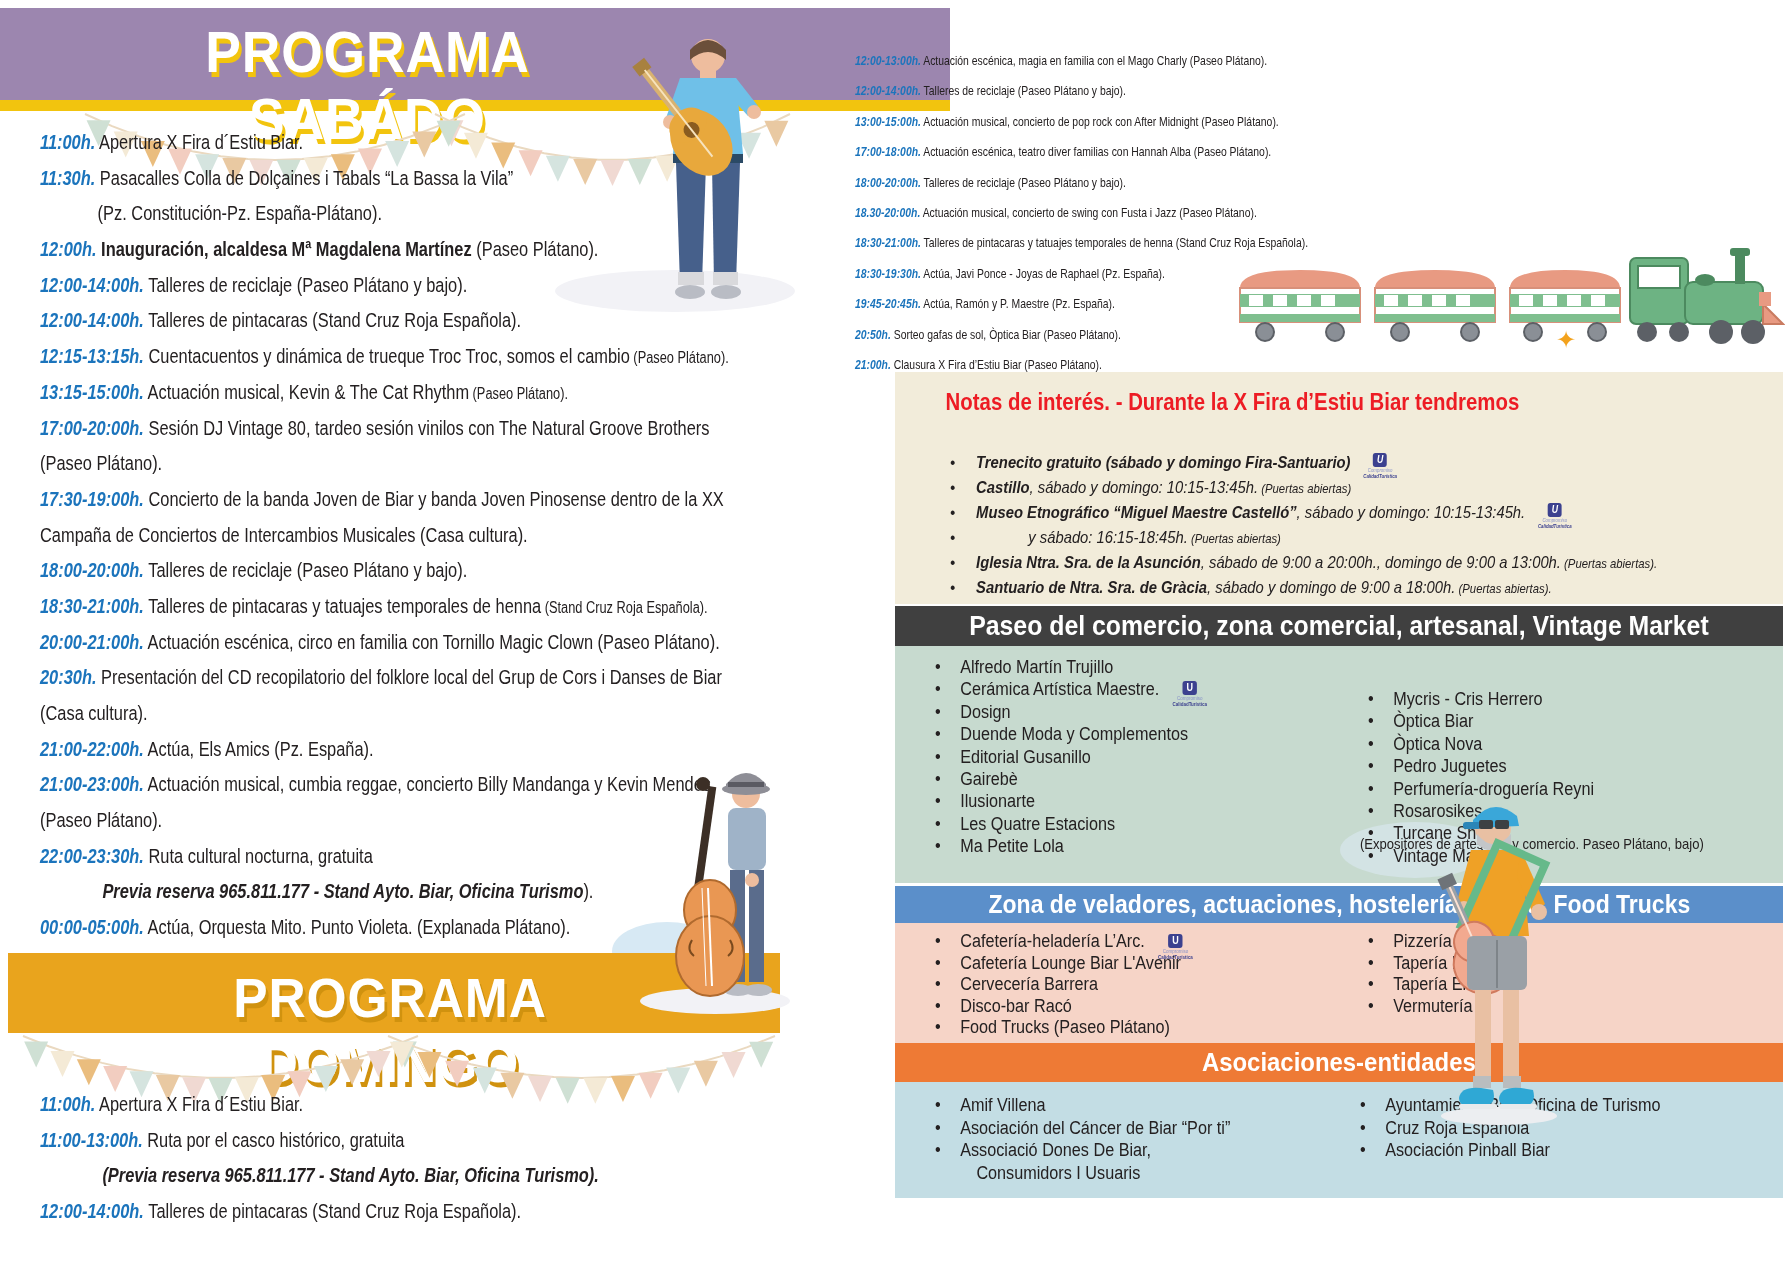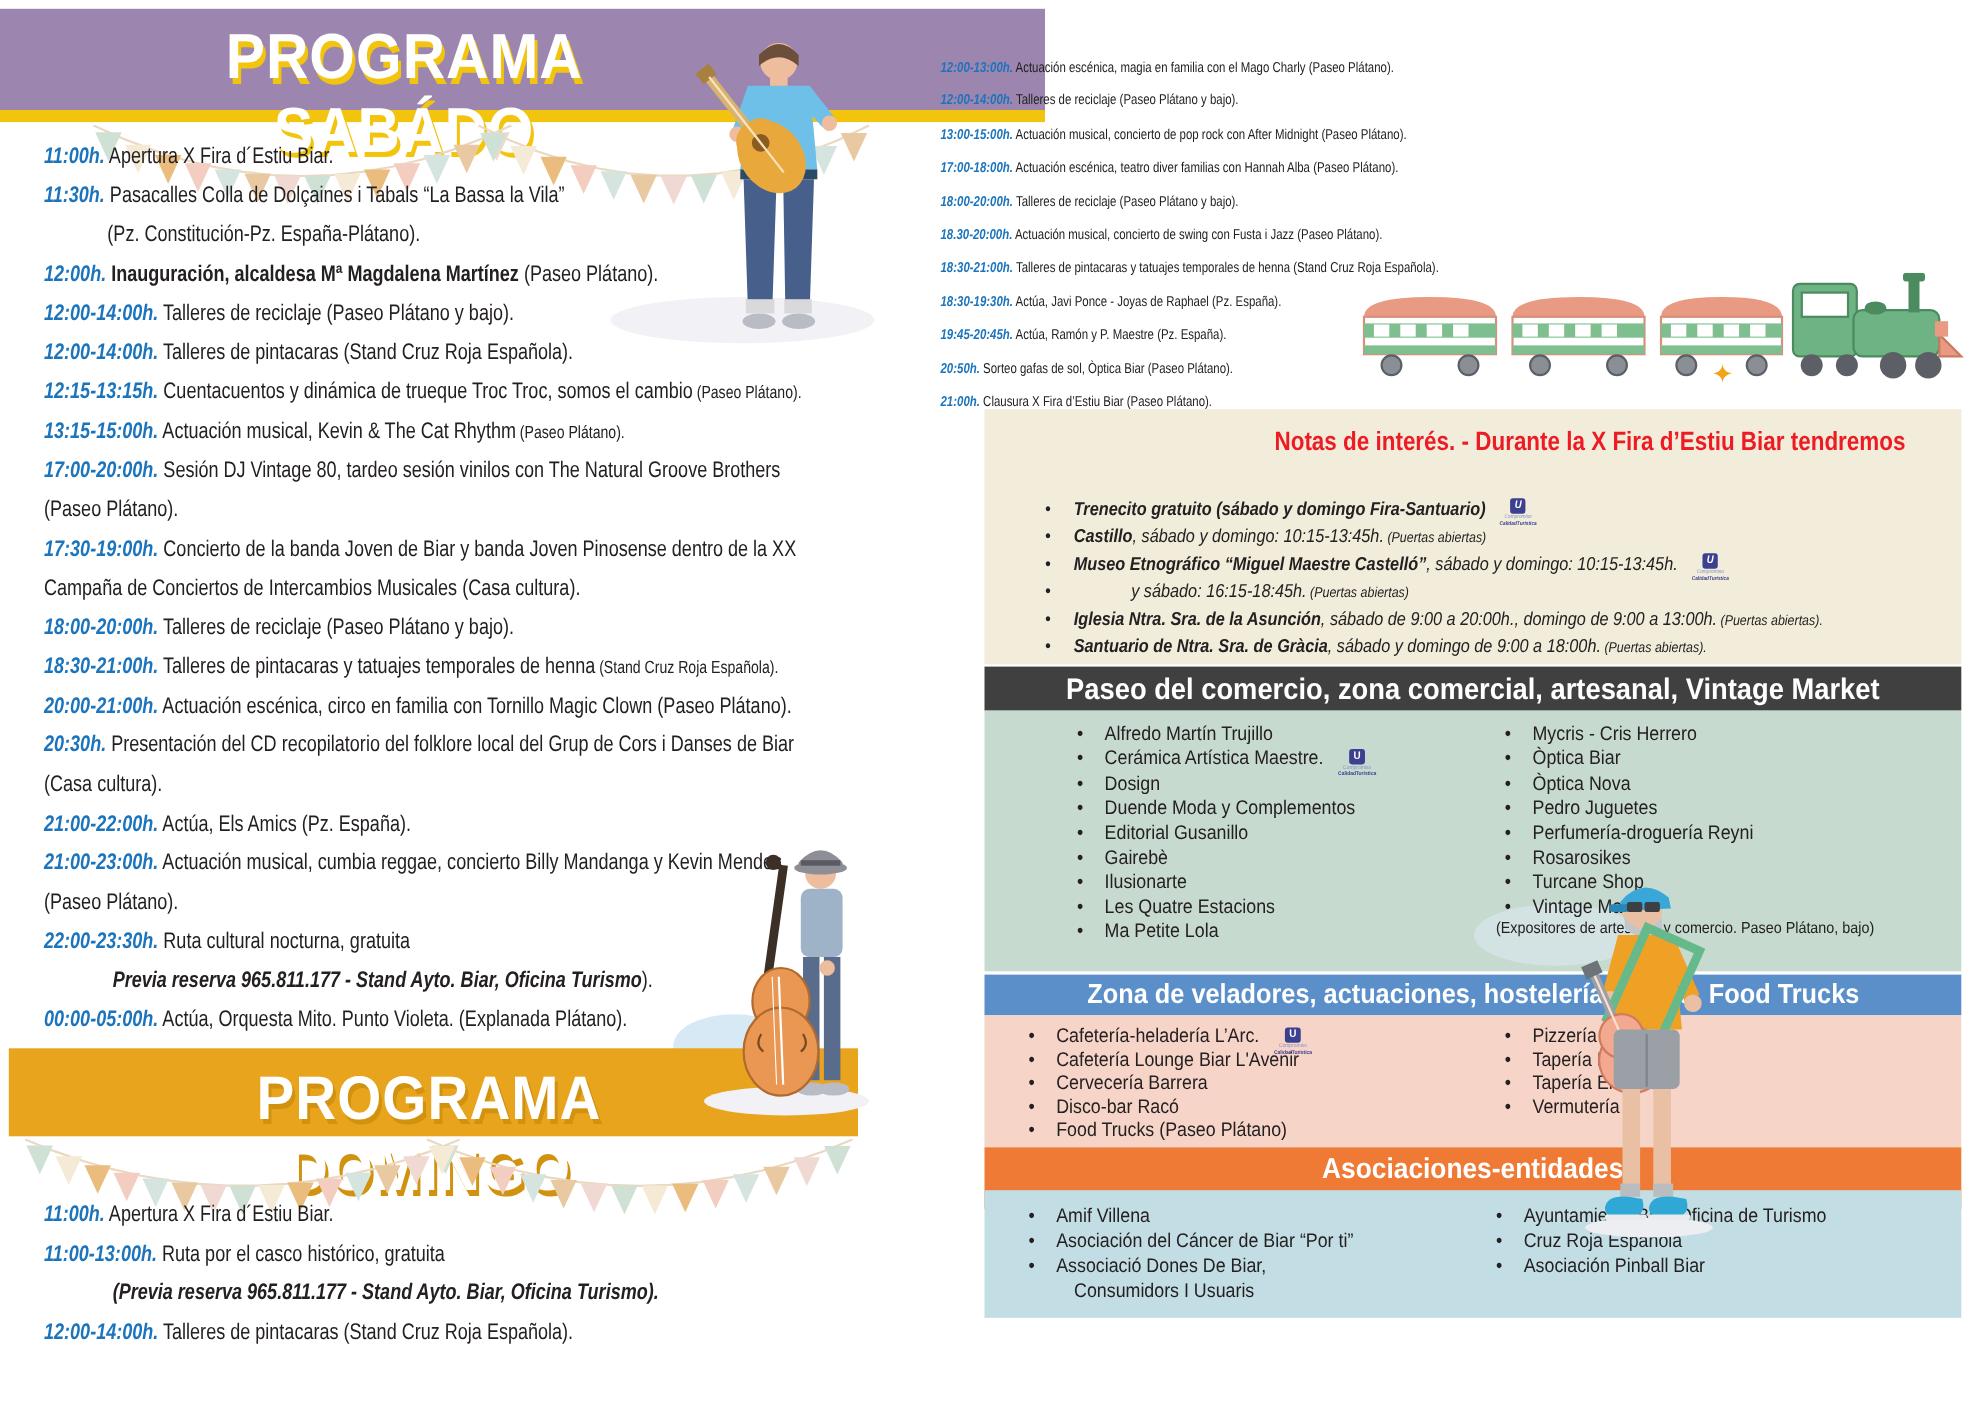--- a/index.html
+++ b/index.html
@@ -34,35 +34,35 @@
   .box{position:absolute;left:895px;width:888px;}
   #notes-box{top:372px;height:232px;background:#f2ecda;}
   #com-box{top:646px;height:237px;background:#c7dacf;}
   #vel-box{top:923px;height:120px;background:#f6d4c7;}
   #aso-box{top:1082px;height:116px;background:#c3dde4;}
   .band{position:absolute;left:895px;width:888px;text-align:center;color:#fff;font-weight:bold;}
   #com-band{top:606px;height:40px;line-height:40px;font-size:27px;background:#404040;}
   #vel-band{top:886px;height:37px;line-height:37px;font-size:25px;background:#5b8fca;}
   #aso-band{top:1043px;height:56px;line-height:39px;font-size:26px;background:#ee7a35;}
 
-  #notes-title{position:absolute;left:895px;top:388px;width:888px;text-align:right;
+  #notes-title{position:absolute;left:895px;top:388px;width:888px;text-align:left;
                font-size:24px;font-weight:bold;color:#ed1c24;}
   #notes-title .sqz{transform:scaleX(.85);}
   #sparkle{position:absolute;left:1556px;top:326px;font-size:24px;color:#f3a21c;}
 
   #notes-rows{position:absolute;left:950px;top:450px;font-style:italic;}
   .nrow{height:25px;line-height:25px;font-size:17px;white-space:nowrap;
         transform:scaleX(.87);transform-origin:0 0;}
   .ndot{display:inline-block;width:30px;}
   .nb{font-weight:bold;}
   .ns{font-size:13px;}
 
   .col{position:absolute;}
-  #com-left{left:935px;top:656px;margin-left:44px;}
-  #com-right{left:1368px;top:656px;}
+  #com-left{left:935px;top:656px;}
+  #com-right{left:1368px;top:688px;}
   #vel-left{left:935px;top:931px;}
   #vel-right{left:1368px;top:931px;}
   #aso-left{left:935px;top:1094px;}
   #aso-right{left:1360px;top:1094px;}
   .row{white-space:nowrap;transform:scaleX(.9);transform-origin:0 0;font-size:18px;}
   #com-left .row,#com-right .row{height:22.4px;line-height:22.4px;}
   #vel-left .row,#vel-right .row{height:21.6px;line-height:21.6px;}
   #aso-left .row,#aso-right .row{height:22.6px;line-height:22.6px;}
   .dot{display:inline-block;width:28px;}
   .rcont{padding-left:46px;}

